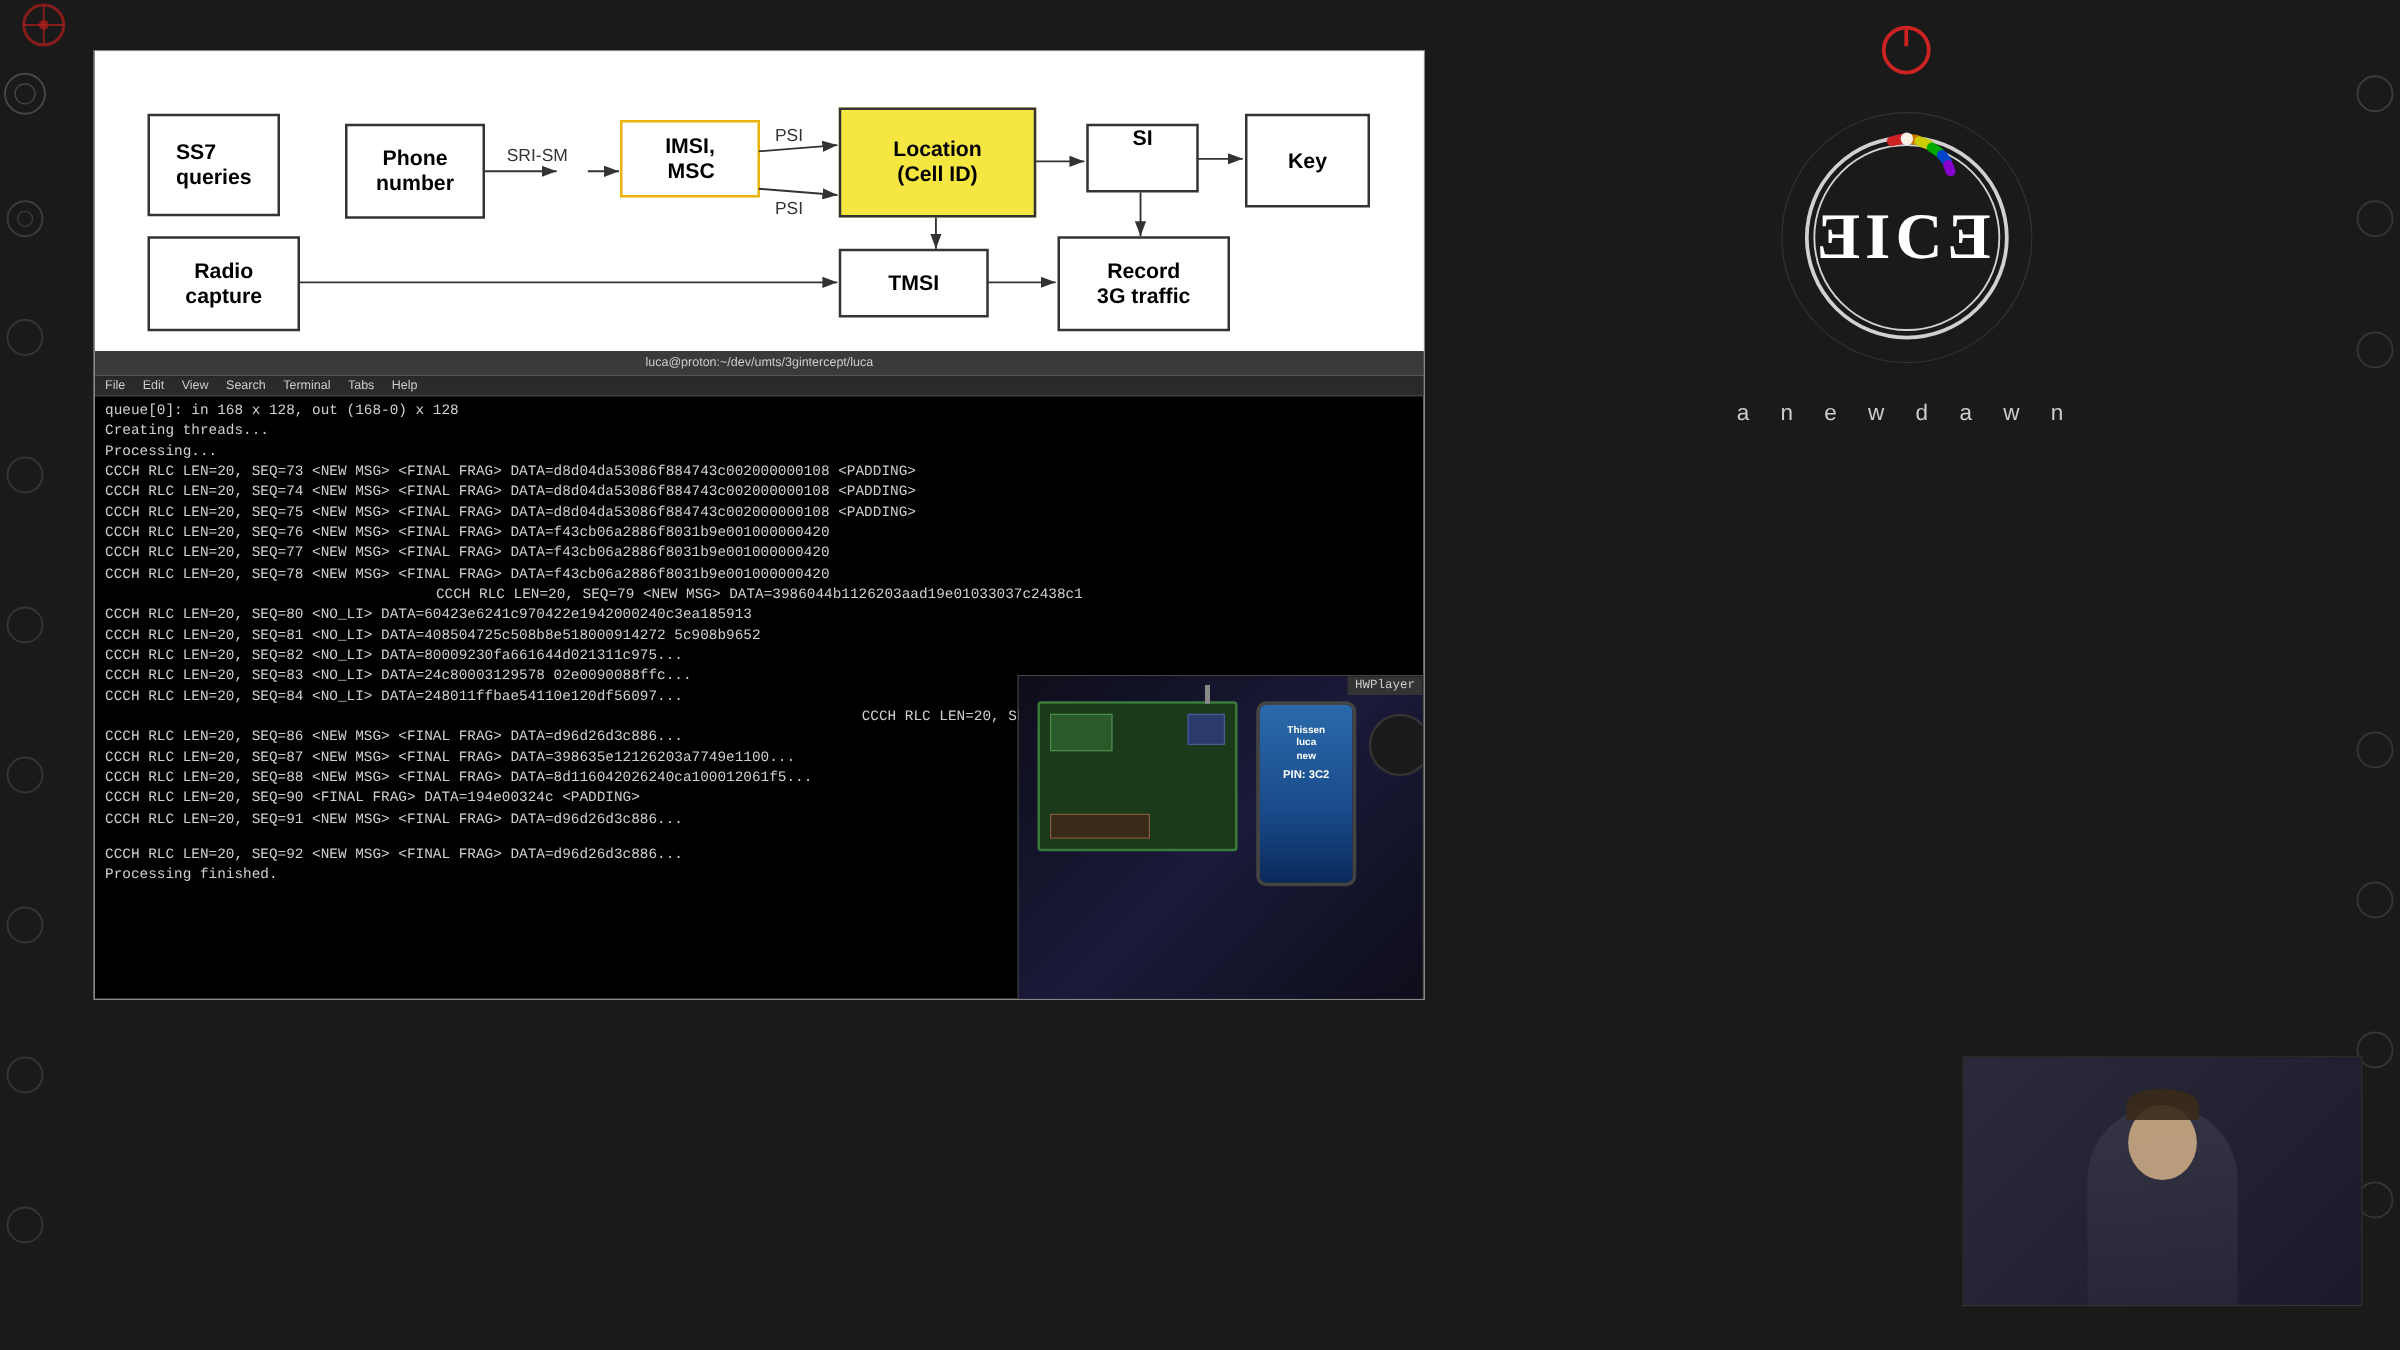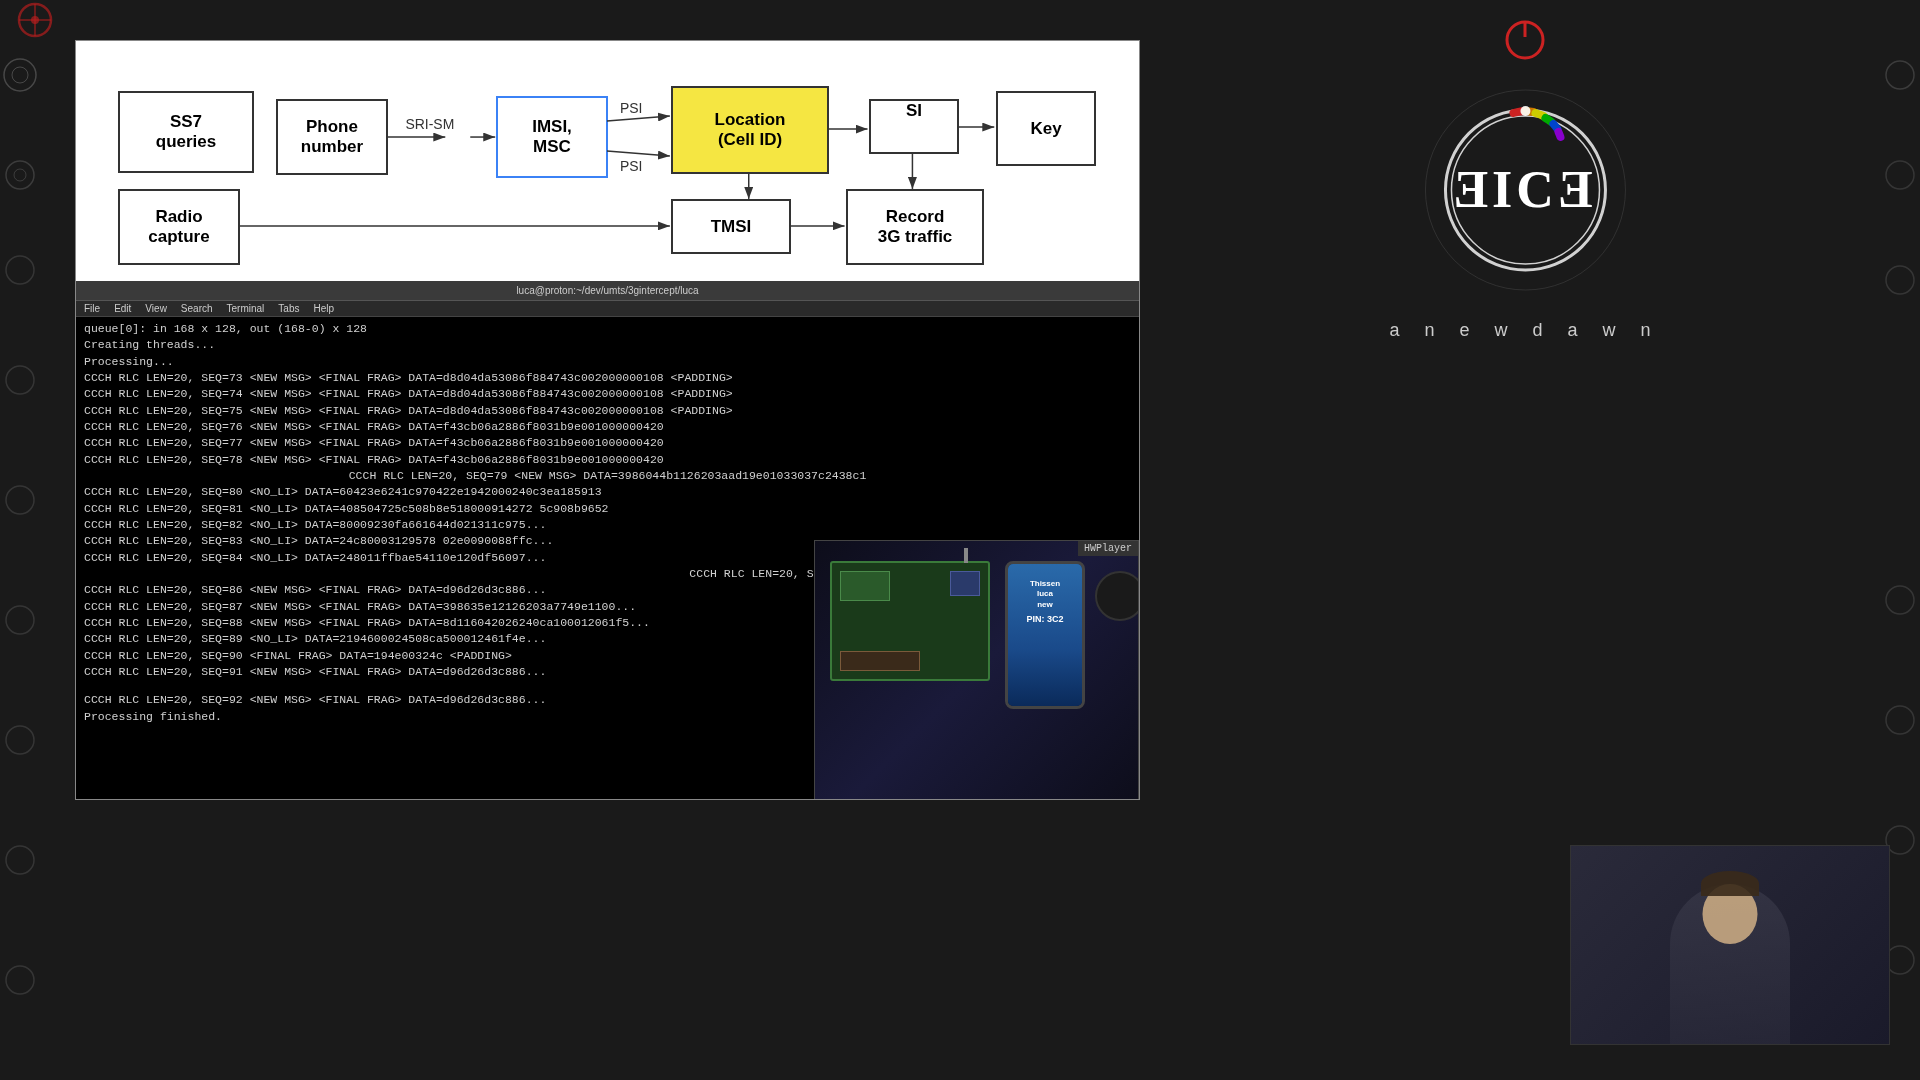--- a/index.html
+++ b/index.html
@@ -41,36 +41,36 @@
 
   <circle cx="20" cy="860" r="14" fill="none" stroke="rgba(255,255,255,0.12)" stroke-width="1.5"></circle>
 
   <circle cx="20" cy="980" r="14" fill="none" stroke="rgba(255,255,255,0.12)" stroke-width="1.5"></circle>
 </svg>
 
 <div style="position:absolute;top:40px;left:75px;width:1065px;height:760px;background:#fff;border:1px solid #888;z-index:1;overflow:hidden;">
 
   <div style="position:relative;width:100%;height:240px;background:#fff;">
 
-    <div style="position:absolute;left:42px;top:50px;width:136px;height:82px;border:2px solid #333;display:flex;align-items:center;justify-content:center;text-align:center;font-size:17px;font-weight:bold;background:#fff;">
+    <div style="position:absolute;left:42px;top:50px;width:106px;height:82px;border:2px solid #333;display:flex;align-items:center;justify-content:center;font-size:17px;font-weight:bold;background:#fff;">
       <span style="white-space:pre-line;">SS7
 queries</span>
     </div>
 
     <div style="position:absolute;left:200px;top:58px;width:112px;height:76px;border:2px solid #333;display:flex;align-items:center;justify-content:center;text-align:center;font-size:17px;font-weight:bold;background:#fff;">
       <span style="white-space:pre-line;">Phone
 number</span>
     </div>
 
     <div style="position:absolute;left:42px;top:148px;width:122px;height:76px;border:2px solid #333;display:flex;align-items:center;justify-content:center;text-align:center;font-size:17px;font-weight:bold;background:#fff;">
       <span style="white-space:pre-line;">Radio
 capture</span>
     </div>
 
-    <div style="position:absolute;left:420px;top:55px;width:112px;height:82px;border:2px solid #3b82f6;display:flex;align-items:center;justify-content:center;text-align:center;font-size:17px;font-weight:bold;background:#fff;">
+    <div style="position:absolute;left:420px;top:55px;width:112px;height:62px;border:2px solid #eab308;display:flex;align-items:center;justify-content:center;text-align:right;font-size:17px;font-weight:bold;background:#fff;">
       <span style="white-space:pre-line;">IMSI,
 MSC</span>
     </div>
 
     <div style="position:absolute;left:595px;top:45px;width:158px;height:88px;border:2px solid #333;display:flex;align-items:center;justify-content:center;text-align:center;font-size:17px;font-weight:bold;background:#f5e642;">
       <span style="white-space:pre-line;">Location
 (Cell ID)</span>
     </div>
 
     <div style="position:absolute;left:793px;top:58px;width:90px;height:55px;border:2px solid #333;display:flex;justify-content:center;text-align:center;font-size:17px;font-weight:bold;background:#fff;">
@@ -153,21 +153,20 @@
       <div style="white-space:pre;text-align:center;">CCCH RLC LEN=20, SEQ=79 &lt;NEW MSG&gt; DATA=3986044b1126203aad19e01033037c2438c1</div>
       <div style="white-space:pre;">CCCH RLC LEN=20, SEQ=80 &lt;NO_LI&gt; DATA=60423e6241c970422e1942000240c3ea185913</div>
       <div style="white-space:pre;">CCCH RLC LEN=20, SEQ=81 &lt;NO_LI&gt; DATA=408504725c508b8e518000914272 5c908b9652</div>
       <div style="white-space:pre;">CCCH RLC LEN=20, SEQ=82 &lt;NO_LI&gt; DATA=80009230fa661644d021311c975...</div>
       <div style="white-space:pre;">CCCH RLC LEN=20, SEQ=83 &lt;NO_LI&gt; DATA=24c80003129578 02e0090088ffc...</div>
       <div style="white-space:pre;">CCCH RLC LEN=20, SEQ=84 &lt;NO_LI&gt; DATA=248011ffbae54110e120df56097...</div>
       <div style="white-space:pre;text-align:right;">CCCH RLC LEN=20, SEQ=85 &lt;FINAL FRAG&gt; DATA=0d0035029200 &lt;PADDING&gt;</div>
       <div style="white-space:pre;">CCCH RLC LEN=20, SEQ=86 &lt;NEW MSG&gt; &lt;FINAL FRAG&gt; DATA=d96d26d3c886...</div>
       <div style="white-space:pre;">CCCH RLC LEN=20, SEQ=87 &lt;NEW MSG&gt; &lt;FINAL FRAG&gt; DATA=398635e12126203a7749e1100...</div>
       <div style="white-space:pre;">CCCH RLC LEN=20, SEQ=88 &lt;NEW MSG&gt; &lt;FINAL FRAG&gt; DATA=8d116042026240ca100012061f5...</div>
-      <div style="white-space:pre;">CCCH RLC LEN=20, SEQ=89 &lt;NO_LI&gt; DATA=2194600024508ca500012461f4e...</div>
       <div style="white-space:pre;">CCCH RLC LEN=20, SEQ=90 &lt;FINAL FRAG&gt; DATA=194e00324c &lt;PADDING&gt;</div>
       <div style="white-space:pre;">CCCH RLC LEN=20, SEQ=91 &lt;NEW MSG&gt; &lt;FINAL FRAG&gt; DATA=d96d26d3c886...</div>
       <div style="white-space:pre;margin-top:12px;">CCCH RLC LEN=20, SEQ=92 &lt;NEW MSG&gt; &lt;FINAL FRAG&gt; DATA=d96d26d3c886...</div>
       <div style="white-space:pre;">Processing finished.</div>
     </div>
 
     <div style="position:absolute;right:0;bottom:0;width:325px;height:265px;background:#1a1a2e;border:1px solid #444;overflow:hidden;">
 
       <div style="position:absolute;top:0;right:0;background:#333;color:#ccc;font-size:10px;padding:2px 6px;font-family:'Courier New',monospace;">
         <span>HWPlayer</span>

